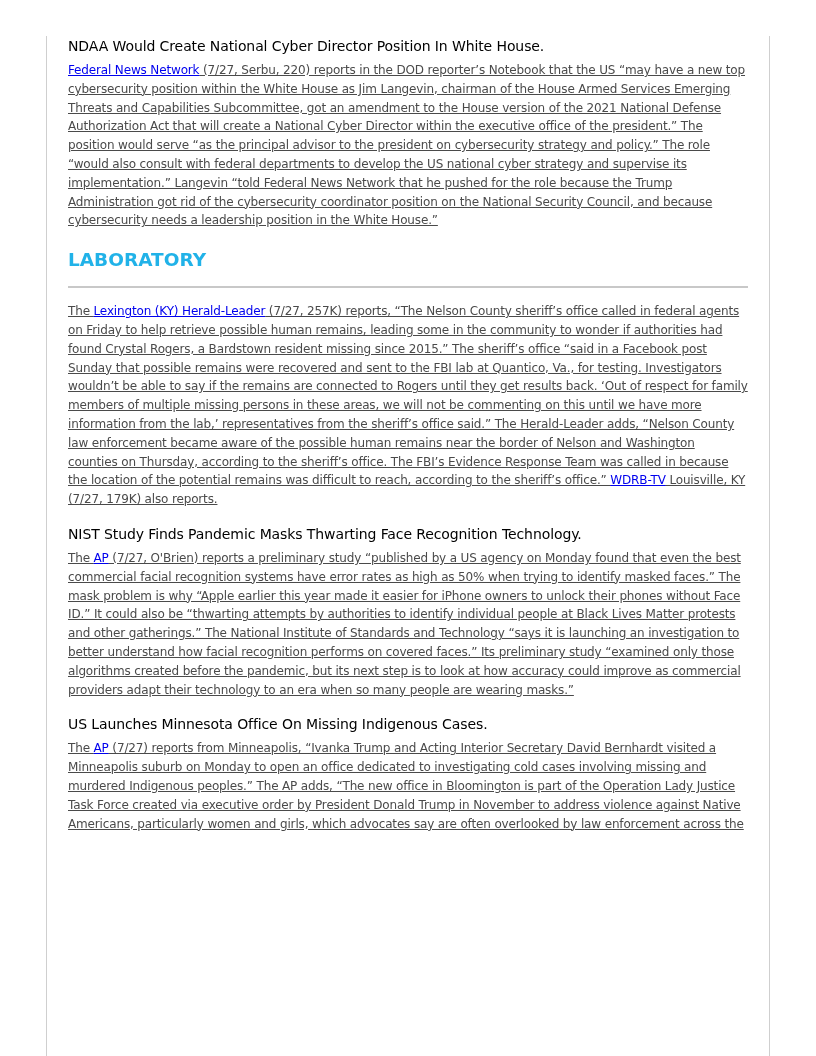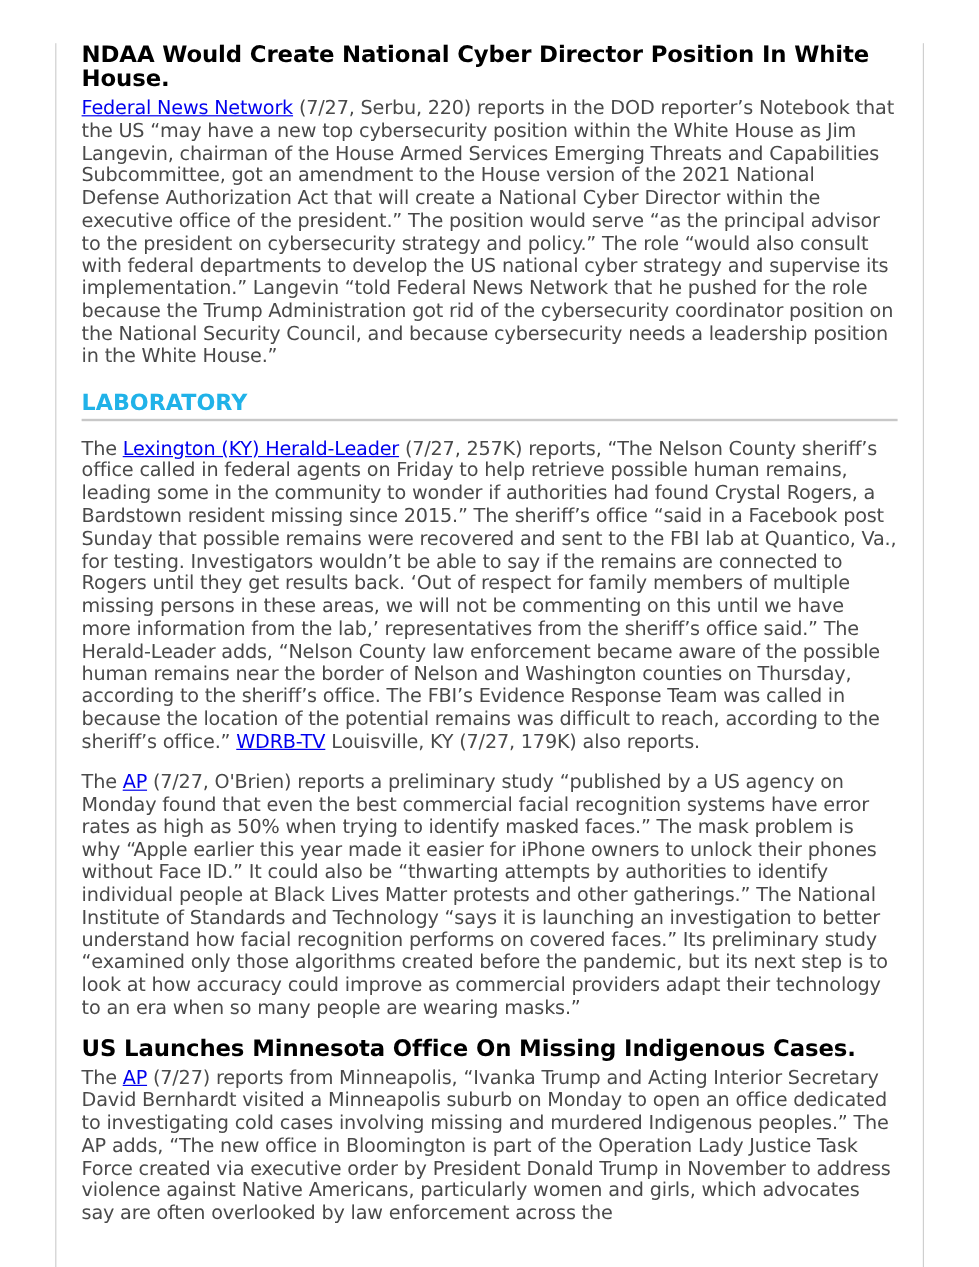--- a/index.html
+++ b/index.html
@@ -1,46 +1,47 @@
 <!DOCTYPE html>
 <html><head>
 <meta charset="utf-8">
 <style>
   html, body { margin:0; padding:0; background:#ffffff; }
   body { width:816px; height:1056px; position:relative; overflow:hidden;
          font-family:"DejaVu Sans", sans-serif; color:#4a4a4a; }
   .frame { position:absolute; left:46px; top:36px; width:722px; height:1030px;
            border-left:1px solid #cfcfcf; border-right:1px solid #cfcfcf; }
   .content { position:absolute; left:68px; top:36px; width:680px; }
-  .article-title { font-weight:bold; color:#000; font-size:19px; line-height:20px; margin:0 0 5px 0; letter-spacing:-0.1px; }
-  .body { font-size:16px; line-height:18.8px; margin:0; letter-spacing:-0.15px; }
+  .article-title { font-weight:normal; color:#000; font-size:14px; line-height:20px; margin:0 0 5px 0; letter-spacing:-0.1px; }
+  .body { font-size:12px; line-height:18.8px; margin:0; letter-spacing:-0.15px;text-decoration:underline; }
   .body a { color:#0000ee; text-decoration:underline; }
   .article { margin-bottom:15px; }
   .section-head { color:#21b2e8; font-weight:bold; font-size:18.5px; line-height:22px;
-                  border-bottom:2px solid #c8c8c8; padding-bottom:1px; margin:19px 0 14px 0; }
+                  border-bottom:2px solid #c8c8c8; padding-bottom:15px; margin:19px 0 14px 0; }
 </style>
 </head>
 <body>
 
 <div class="frame"></div>
 
 <div class="content">
 
   <div class="article">
     <h3 class="article-title">NDAA Would Create National Cyber Director Position In White House.</h3>
     <p class="body"><a href="#">Federal News Network</a><span> (7/27, Serbu, 220) reports in the DOD reporter’s Notebook that the US “may have a new top cybersecurity position within the White House as Jim Langevin, chairman of the House Armed Services Emerging Threats and Capabilities Subcommittee, got an amendment to the House version of the 2021 National Defense Authorization Act that will create a National Cyber Director within the executive office of the president.” The position would serve “as the principal advisor to the president on cybersecurity strategy and policy.” The role “would also consult with federal departments to develop the US national cyber strategy and supervise its implementation.” Langevin “told Federal News Network that he pushed for the role because the Trump Administration got rid of the cybersecurity coordinator position on the National Security Council, and because cybersecurity needs a leadership position in the White House.”</span></p>
   </div>
 
   <div class="section-head">LABORATORY</div>
 
   <div class="article">
     <p class="body"><span>The </span><a href="#">Lexington (KY) Herald-Leader</a><span> (7/27, 257K) reports, “The Nelson County sheriff’s office called in federal agents on Friday to help retrieve possible human remains, leading some in the community to wonder if authorities had found Crystal Rogers, a Bardstown resident missing since 2015.” The sheriff’s office “said in a Facebook post Sunday that possible remains were recovered and sent to the FBI lab at Quantico, Va., for testing. Investigators wouldn’t be able to say if the remains are connected to Rogers until they get results back. ‘Out of respect for family members of multiple missing persons in these areas, we will not be commenting on this until we have more information from the lab,’ representatives from the sheriff’s office said.” The Herald-Leader adds, “Nelson County law enforcement became aware of the possible human remains near the border of Nelson and Washington counties on Thursday, according to the sheriff’s office. The FBI’s Evidence Response Team was called in because the location of the potential remains was difficult to reach, according to the sheriff’s office.” </span><a href="#">WDRB-TV</a><span> Louisville, KY (7/27, 179K) also reports.</span></p>
   </div>
 
   <div class="article">
+    <h3 class="article-title">NIST Study Finds Pandemic Masks Thwarting Face Recognition Technology.</h3>
     <p class="body"><span>The </span><a href="#">AP</a><span> (7/27, O'Brien) reports a preliminary study “published by a US agency on Monday found that even the best commercial facial recognition systems have error rates as high as 50% when trying to identify masked faces.” The mask problem is why “Apple earlier this year made it easier for iPhone owners to unlock their phones without Face ID.” It could also be “thwarting attempts by authorities to identify individual people at Black Lives Matter protests and other gatherings.” The National Institute of Standards and Technology “says it is launching an investigation to better understand how facial recognition performs on covered faces.” Its preliminary study “examined only those algorithms created before the pandemic, but its next step is to look at how accuracy could improve as commercial providers adapt their technology to an era when so many people are wearing masks.”</span></p>
   </div>
 
 
   <div class="article">
     <h3 class="article-title">US Launches Minnesota Office On Missing Indigenous Cases.</h3>
     <p class="body"><span>The </span><a href="#">AP</a><span> (7/27) reports from Minneapolis, “Ivanka Trump and Acting Interior Secretary David Bernhardt visited a Minneapolis suburb on Monday to open an office dedicated to investigating cold cases involving missing and murdered Indigenous peoples.” The AP adds, “The new office in Bloomington is part of the Operation Lady Justice Task Force created via executive order by President Donald Trump in November to address violence against Native Americans, particularly women and girls, which advocates say are often overlooked by law enforcement across the</span></p>
   </div>
 
 </div>

